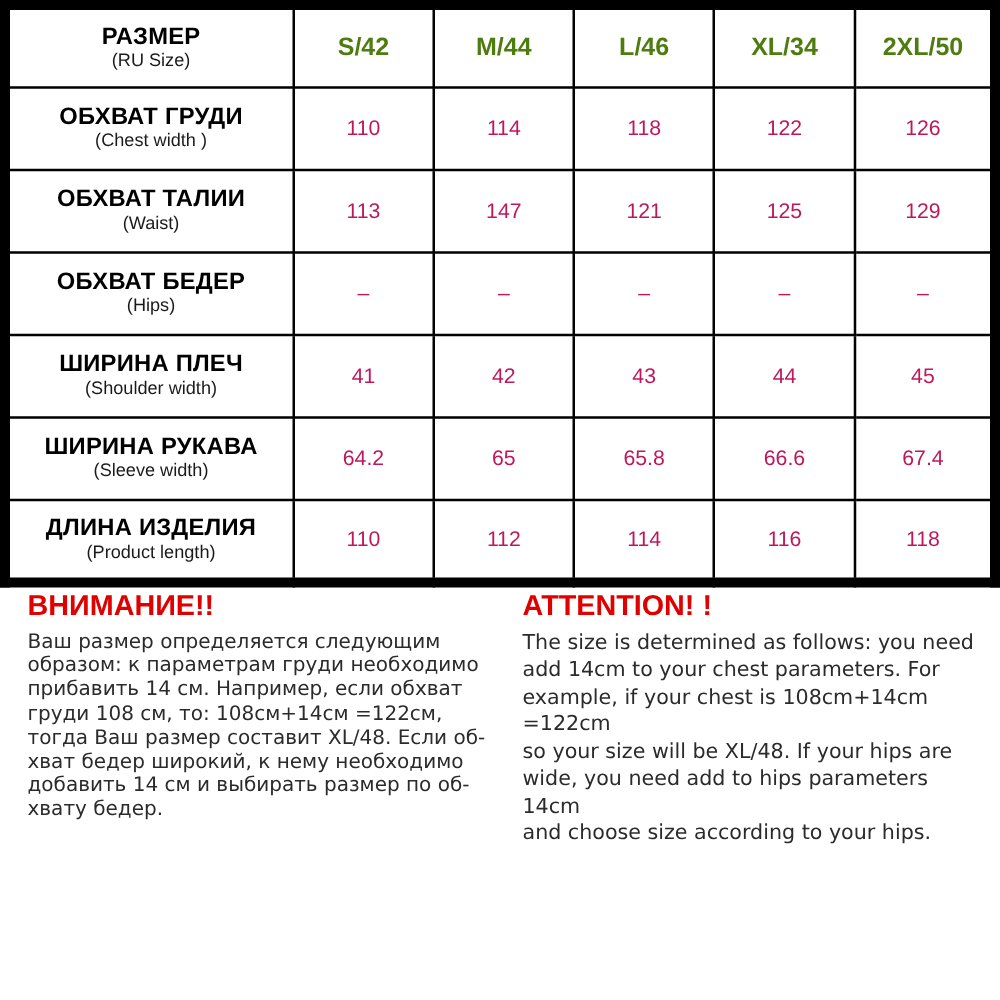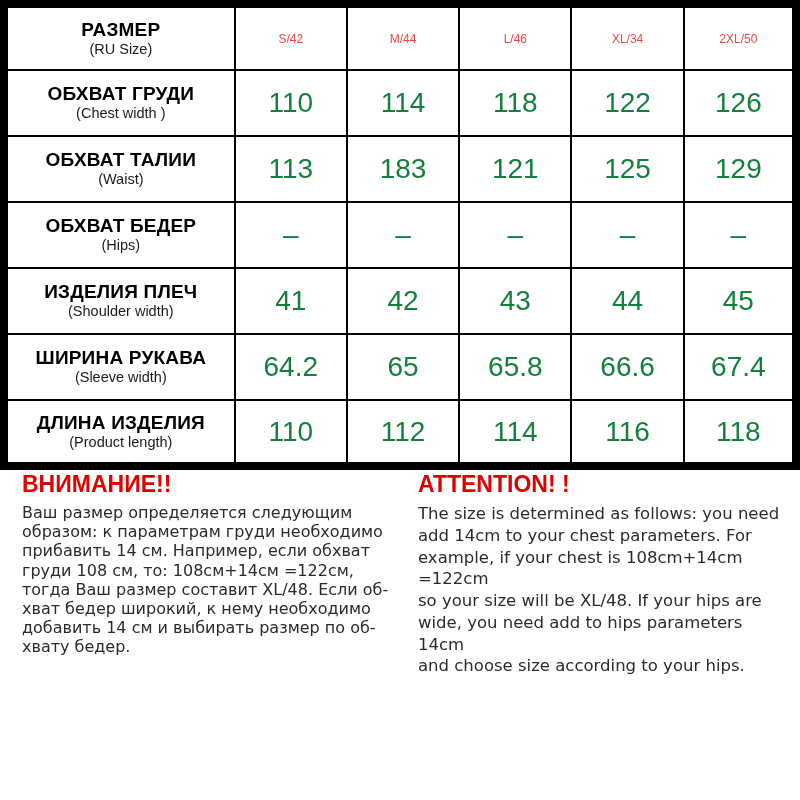--- a/index.html
+++ b/index.html
@@ -41,27 +41,27 @@
     line-height: 1.15;
     letter-spacing: 0.2px;
   }
   .lbl-en {
     font-size: 14.5px;
     font-weight: normal;
     color: #1a1a1a;
     line-height: 1.2;
   }
   .size-head {
-    font-size: 12px;
-    font-weight: normal;
-    color: #ef4444;
+    font-size: 20px;
+    font-weight: bold;
+    color: #4d7c0f;
   }
   td.val {
-    font-size: 28px;
-    color: #15803d;
+    font-size: 17px;
+    color: #be185d;
   }
 
   
   .notes {
     display: flex;
     padding-top: 1px;
   }
   .note-ru {
     width: 374px;
     padding-left: 22px;
@@ -132,41 +132,41 @@
         <td class="val">122</td>
         <td class="val">126</td>
       </tr>
 
       <tr>
         <th>
           <div class="lbl-ru">ОБХВАТ ТАЛИИ</div>
           <div class="lbl-en">(Waist)</div>
         </th>
         <td class="val">113</td>
-        <td class="val">183</td>
+        <td class="val">147</td>
         <td class="val">121</td>
         <td class="val">125</td>
         <td class="val">129</td>
       </tr>
 
       <tr>
         <th>
           <div class="lbl-ru">ОБХВАТ БЕДЕР</div>
           <div class="lbl-en">(Hips)</div>
         </th>
         <td class="val">–</td>
         <td class="val">–</td>
         <td class="val">–</td>
         <td class="val">–</td>
         <td class="val">–</td>
       </tr>
 
       <tr>
         <th>
-          <div class="lbl-ru">ИЗДЕЛИЯ ПЛЕЧ</div>
+          <div class="lbl-ru">ШИРИНА ПЛЕЧ</div>
           <div class="lbl-en">(Shoulder width)</div>
         </th>
         <td class="val">41</td>
         <td class="val">42</td>
         <td class="val">43</td>
         <td class="val">44</td>
         <td class="val">45</td>
       </tr>
 
 

